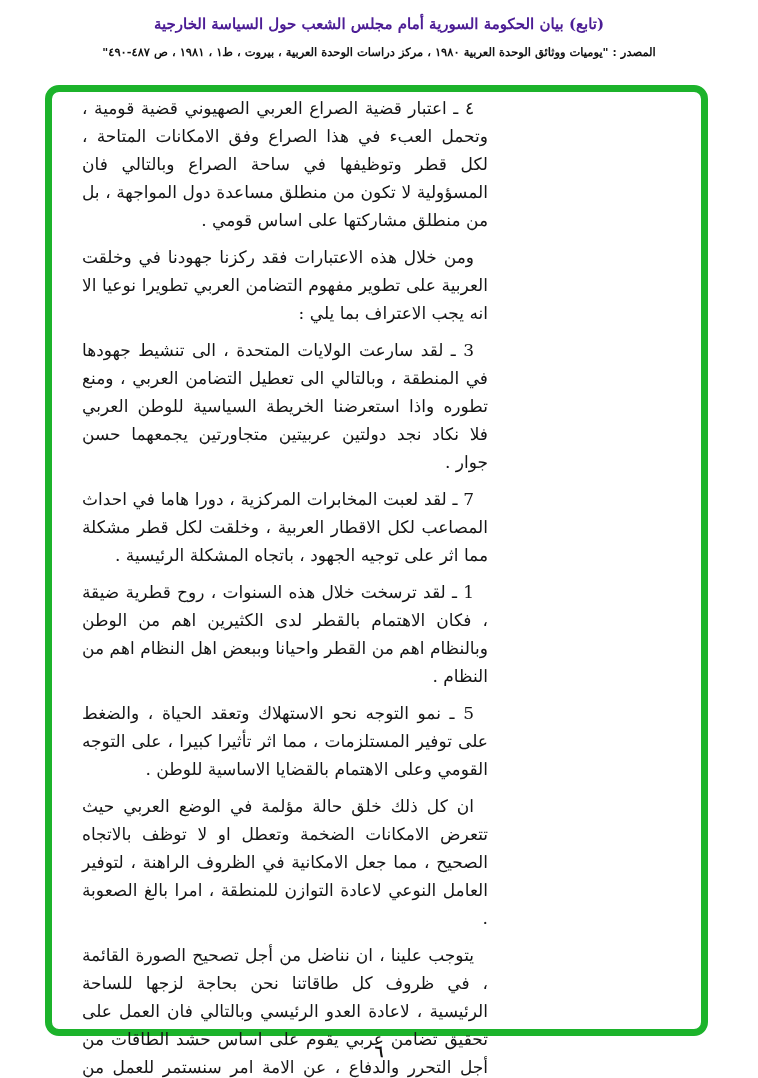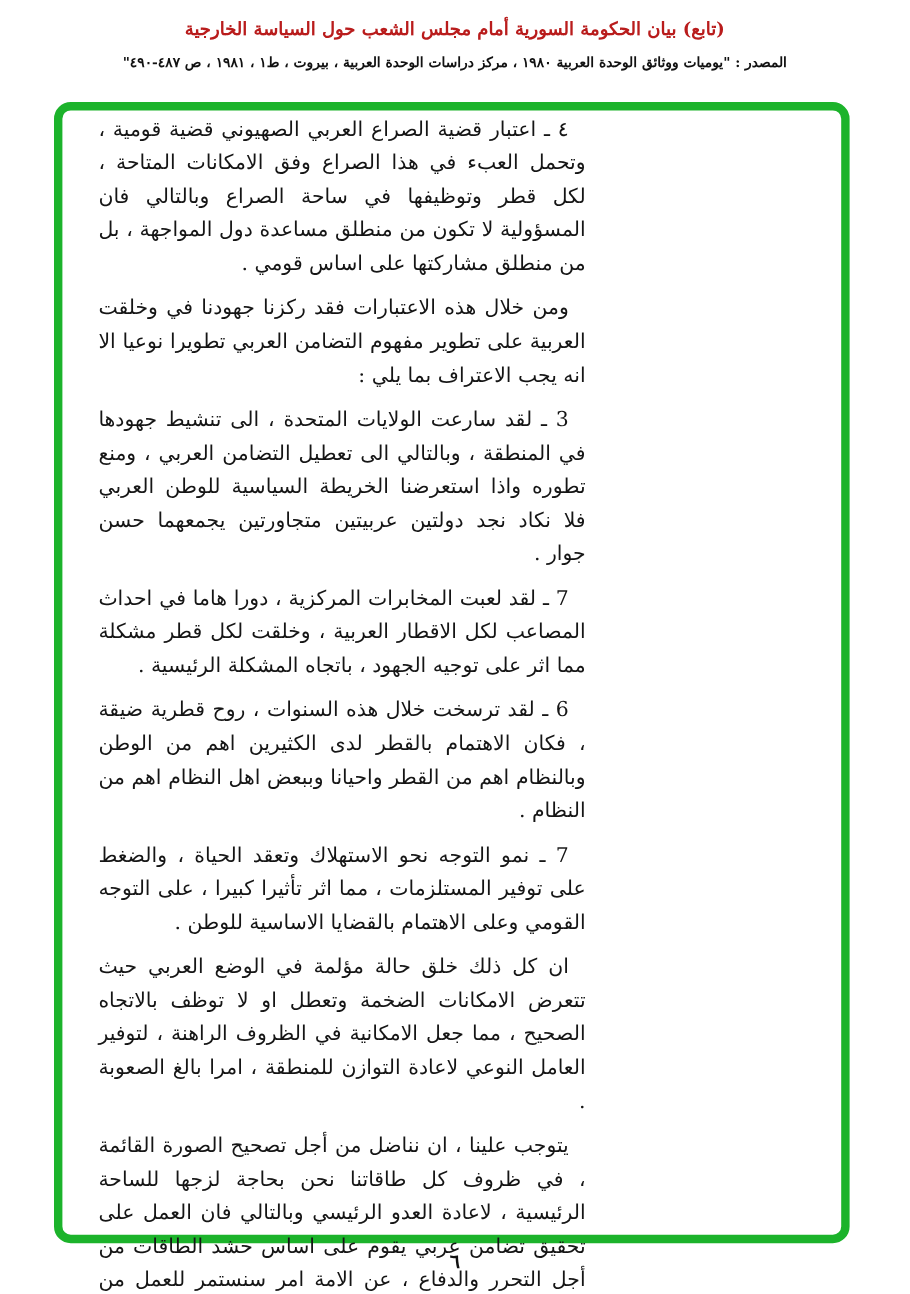--- a/index.html
+++ b/index.html
@@ -19,21 +19,21 @@
   .doc-title {
     position: absolute;
     top: 12px;
     left: 0;
     width: 758px;
     text-align: center;
     direction: rtl;
     font-weight: 700;
     font-size: 15px;
     line-height: 24px;
-    color: #b91c1c;
+    color: #4c1d95;
   }
   .doc-source {
     position: absolute;
     top: 42px;
     left: 0;
     width: 758px;
     text-align: center;
     direction: rtl;
     font-weight: 700;
     font-size: 11.5px;
@@ -88,21 +88,21 @@
 
   <div class="doc-source">المصدر : "يوميات ووثائق الوحدة العربية ١٩٨٠ ، مركز دراسات الوحدة العربية ، بيروت ، ط١ ، ١٩٨١ ، ص ٤٨٧-٤٩٠"</div>
 
   <div class="green-frame"></div>
 
   <div class="text-column">
     <p>٤ ـ اعتبار قضية الصراع العربي الصهيوني قضية قومية ، وتحمل العبء في هذا الصراع وفق الامكانات المتاحة ، لكل قطر وتوظيفها في ساحة الصراع وبالتالي فان المسؤولية لا تكون من منطلق مساعدة دول المواجهة ، بل من منطلق مشاركتها على اساس قومي .</p>
     <p>ومن خلال هذه الاعتبارات فقد ركزنا جهودنا في وخلقت العربية على تطوير مفهوم التضامن العربي تطويرا نوعيا الا انه يجب الاعتراف بما يلي :</p>
     <p>3 ـ لقد سارعت الولايات المتحدة ، الى تنشيط جهودها في المنطقة ، وبالتالي الى تعطيل التضامن العربي ، ومنع تطوره واذا استعرضنا الخريطة السياسية للوطن العربي فلا نكاد نجد دولتين عربيتين متجاورتين يجمعهما حسن جوار .</p>
     <p>7 ـ لقد لعبت المخابرات المركزية ، دورا هاما في احداث المصاعب لكل الاقطار العربية ، وخلقت لكل قطر مشكلة مما اثر على توجيه الجهود ، باتجاه المشكلة الرئيسية .</p>
-    <p>6 ـ لقد ترسخت خلال هذه السنوات ، روح قطرية ضيقة ، فكان الاهتمام بالقطر لدى الكثيرين اهم من الوطن وبالنظام اهم من القطر واحيانا وببعض اهل النظام اهم من النظام .</p>
-    <p>7 ـ نمو التوجه نحو الاستهلاك وتعقد الحياة ، والضغط على توفير المستلزمات ، مما اثر تأثيرا كبيرا ، على التوجه القومي وعلى الاهتمام بالقضايا الاساسية للوطن .</p>
+    <p>1 ـ لقد ترسخت خلال هذه السنوات ، روح قطرية ضيقة ، فكان الاهتمام بالقطر لدى الكثيرين اهم من الوطن وبالنظام اهم من القطر واحيانا وببعض اهل النظام اهم من النظام .</p>
+    <p>5 ـ نمو التوجه نحو الاستهلاك وتعقد الحياة ، والضغط على توفير المستلزمات ، مما اثر تأثيرا كبيرا ، على التوجه القومي وعلى الاهتمام بالقضايا الاساسية للوطن .</p>
     <p>ان كل ذلك خلق حالة مؤلمة في الوضع العربي حيث تتعرض الامكانات الضخمة وتعطل او لا توظف بالاتجاه الصحيح ، مما جعل الامكانية في الظروف الراهنة ، لتوفير العامل النوعي لاعادة التوازن للمنطقة ، امرا بالغ الصعوبة .</p>
     <p>يتوجب علينا ، ان نناضل من أجل تصحيح الصورة القائمة ، في ظروف كل طاقاتنا نحن بحاجة لزجها للساحة الرئيسية ، لاعادة العدو الرئيسي وبالتالي فان العمل على تحقيق تضامن عربي يقوم على اساس حشد الطاقات من أجل التحرر والدفاع ، عن الامة امر سنستمر للعمل من اجله .</p>
   </div>
 
   <div class="page-number">٦</div>
 
 </div>
 
 </body></html>

